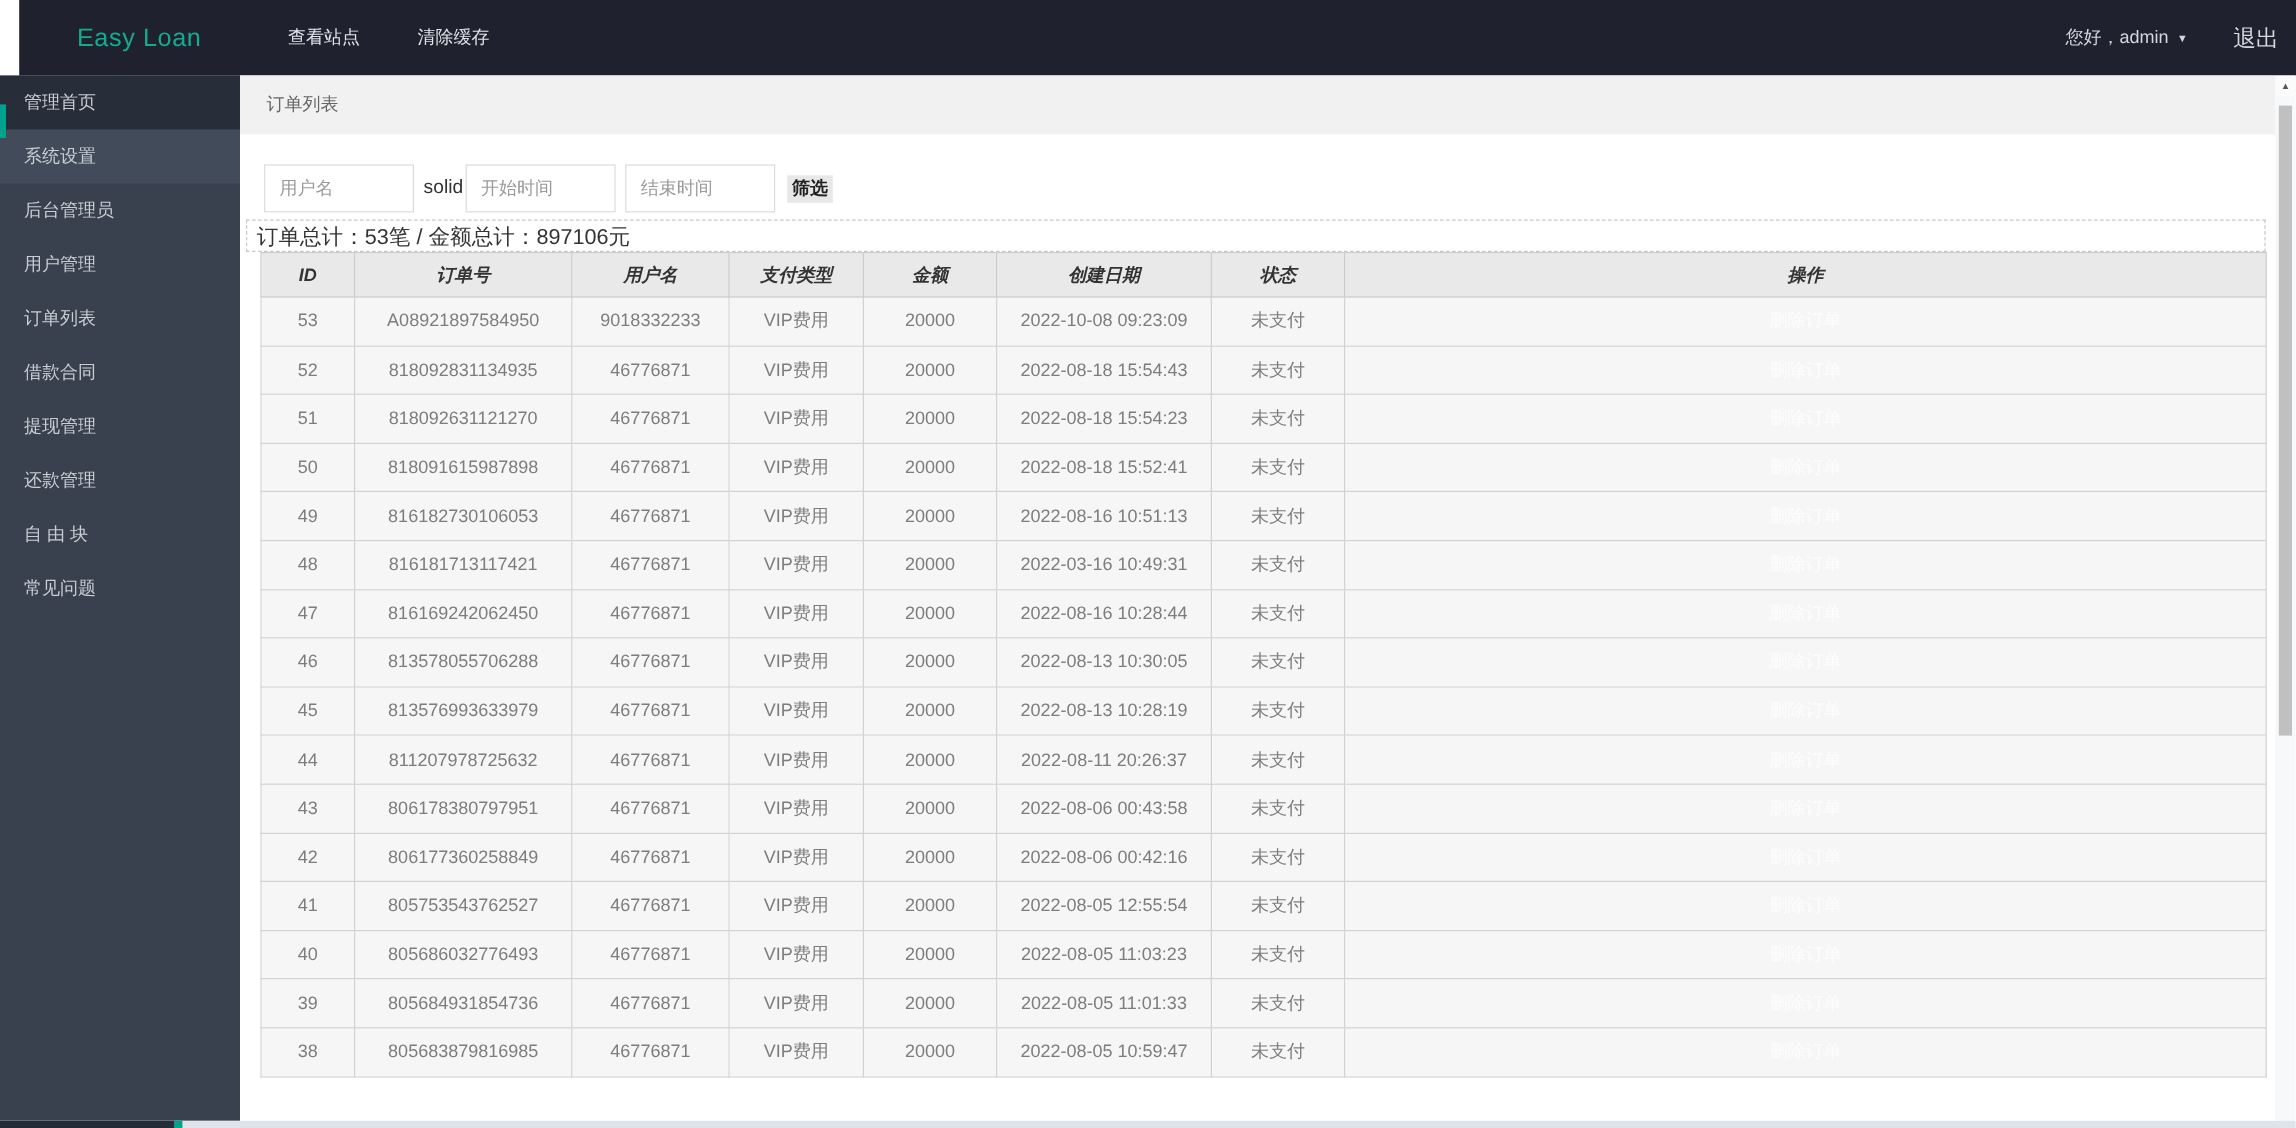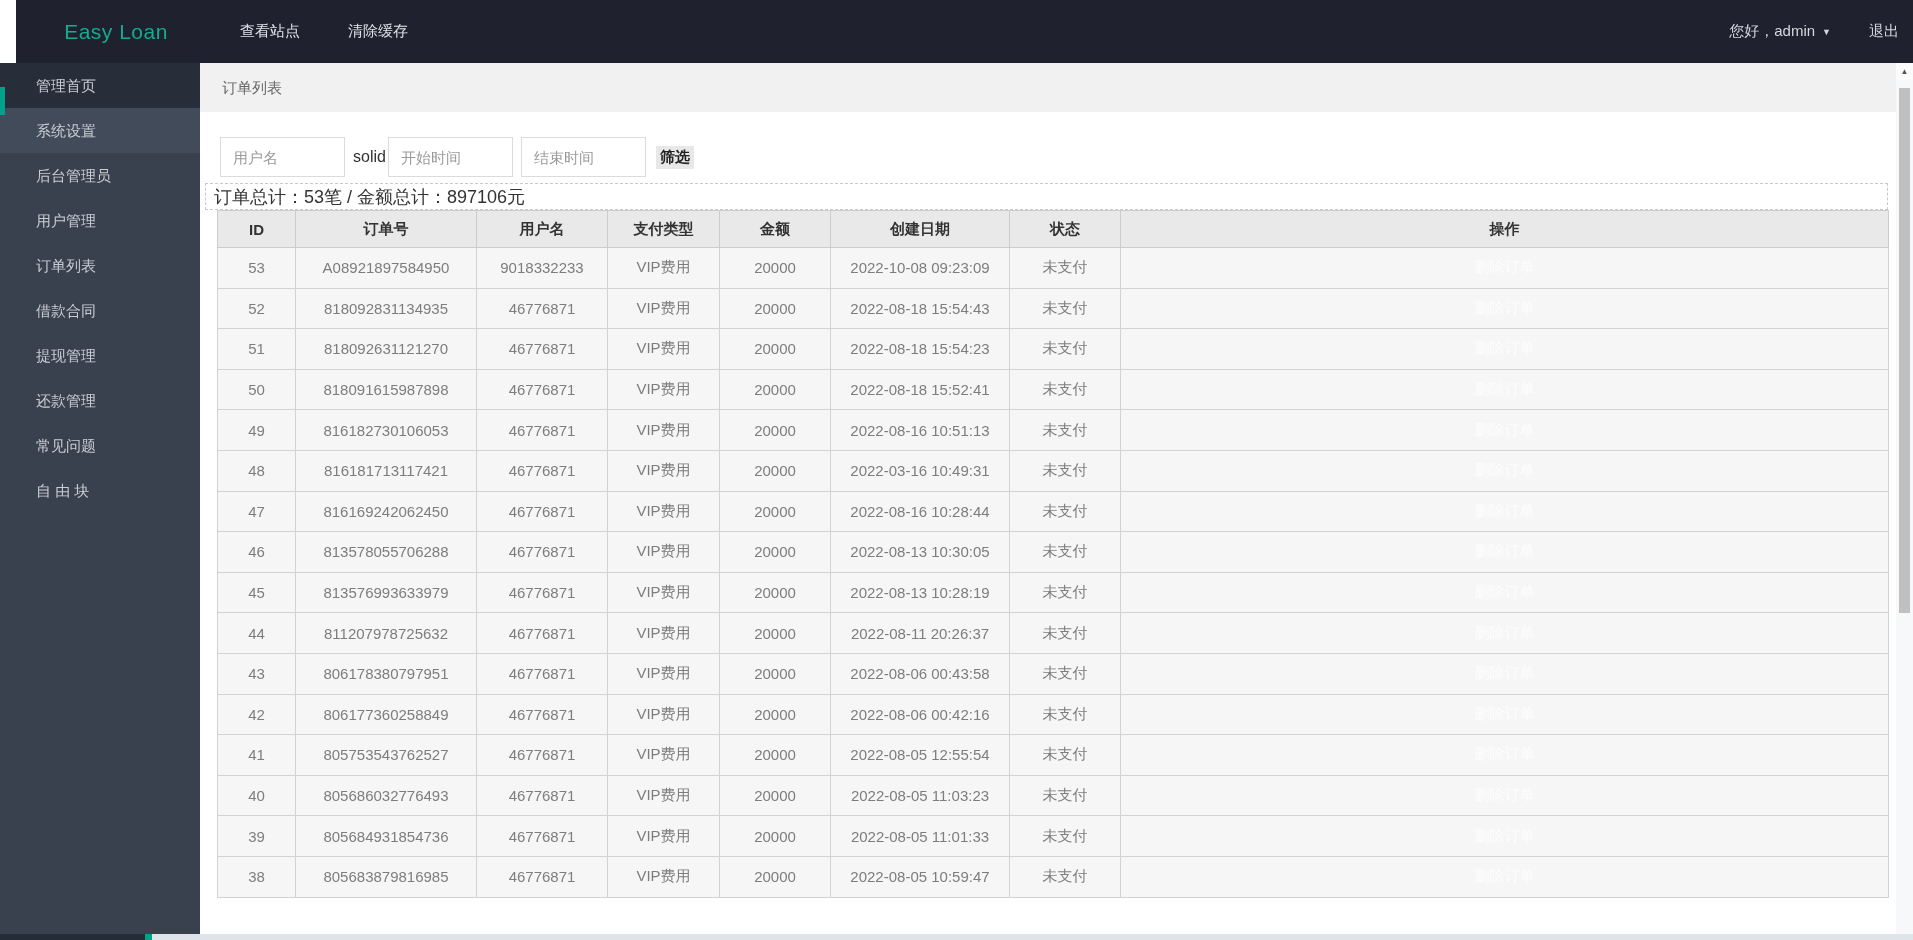--- a/index.html
+++ b/index.html
@@ -8,26 +8,26 @@
 
   
   .topbar { position:absolute; left:16px; top:0; width:1913px; height:63px;
     background:#1f222e; display:flex; align-items:center; }
   .brand { width:200px; text-align:center; color:#15ab8f; font-size:21px; letter-spacing:.5px; }
   .top-menu { display:flex; align-items:center; }
   .top-menu-item { color:#dfe2e7; font-size:15px; padding:0 24px; cursor:pointer; }
   .top-right { margin-left:auto; display:flex; align-items:center; }
   .greeting { color:#d4d7dd; font-size:15px; cursor:pointer; display:flex; align-items:center; }
   .caret { font-size:9px; color:#d4d7dd; margin-left:7px; }
-  .logout { color:#d4d7dd; font-size:15px; margin-left:38px; margin-right:30px; cursor:pointer; }
+  .logout { color:#d4d7dd; font-size:19px; margin-left:38px; margin-right:30px; cursor:pointer; }
 
   
   .sidebar { position:absolute; left:0; top:63px; width:200px; height:871px;
     background:#39414e; }
-  .side-item { height:45px; line-height:45px; padding-left:36px; color:#c9cdd4;
+  .side-item { height:45px; line-height:45px; padding-left:20px; color:#c9cdd4;
     font-size:15px; cursor:pointer; }
   .side-item.active { background:#272e39; }
   .side-item.alt { background:#414b59; }
   .active-bar { position:absolute; left:0; top:24px; width:5px; height:28px; background:#00a28c; }
 
   
   .main { position:absolute; left:200px; top:63px; width:1696px; height:871px; background:#fff; }
   .breadcrumb { height:49px; line-height:49px; background:#f1f1f1; padding-left:22px;
     color:#666; font-size:15px; }
 
@@ -40,21 +40,21 @@
   .gap { width:8px; }
   .filter-btn { margin-left:10px; background:#e8e8e8; color:#222; font-size:15px;
     font-weight:bold; padding:2px 4px; cursor:pointer; }
 
   .summary-box { margin:6px 0 0 5px; width:1683px; height:27px; border:1px dashed #c9c9c9;
     display:flex; align-items:center; padding-left:8px; }
   .summary-text { font-size:18px; color:#333; }
 
   table.orders { margin-left:17px; width:1671px; border-collapse:collapse; table-layout:fixed; }
   table.orders th { background:#e9e9e9; height:37px; font-size:15px; color:#333;
-    font-weight:bold; border:1px solid #cccccc; text-align:center; }
+    font-weight:bold; border:1px solid #cccccc; text-align:center;font-style:italic; }
   table.orders td { height:40.6px; background:#f6f6f7; border:1px solid #d2d2d2;
     font-size:15px; color:#7d7d7d; text-align:center; overflow:hidden; white-space:nowrap; }
   td.status-cell { color:#e53935; }
   .op-link { color:#fdfdfd; font-size:15px; cursor:pointer; text-decoration:none; }
 
   
   .scrollbar { position:absolute; right:0; top:63px; width:17px; height:871px; background:#f7f8f9; }
   .scroll-up { width:17px; height:17px; background:#fbfbfb; color:#555; font-size:8px;
     text-align:center; line-height:17px; cursor:pointer; }
   .scroll-thumb { position:absolute; left:3px; top:25px; width:11px; height:525px;
@@ -86,22 +86,22 @@
 <div class="sidebar">
   <div>
       <div class="side-item active">管理首页</div>
       <div class="side-item alt">系统设置</div>
       <div class="side-item">后台管理员</div>
       <div class="side-item">用户管理</div>
       <div class="side-item">订单列表</div>
       <div class="side-item">借款合同</div>
       <div class="side-item">提现管理</div>
       <div class="side-item">还款管理</div>
+      <div class="side-item">自 由 块</div>
       <div class="side-item">常见问题</div>
-      <div class="side-item">自 由 块</div>
     </div>
   <div class="active-bar"></div>
 </div>
 
 <div class="main">
   <div class="breadcrumb">订单列表</div>
 
   <div class="filter">
     <input type="text" placeholder="用户名" style="">
     <span class="solid-text">solid</span>

